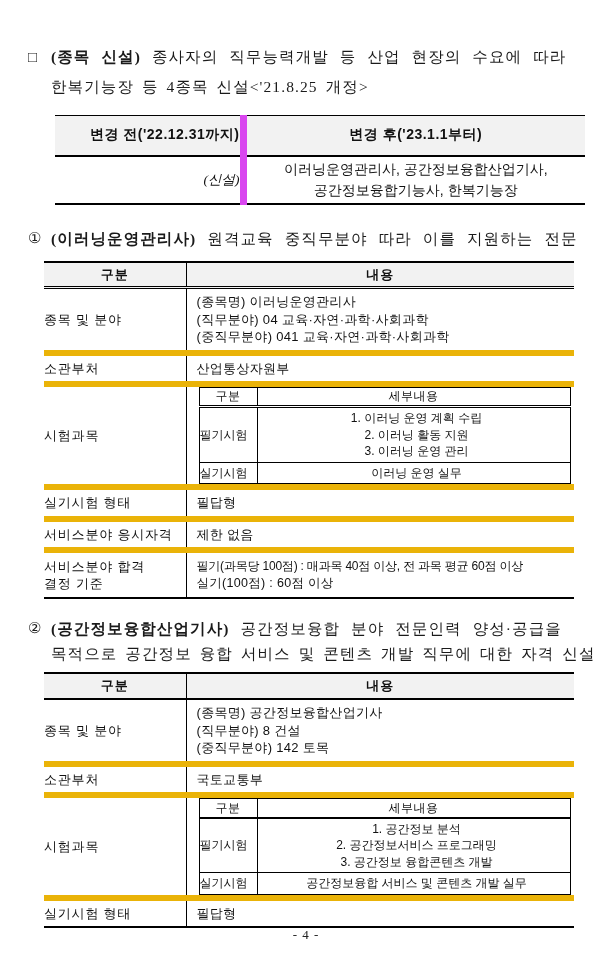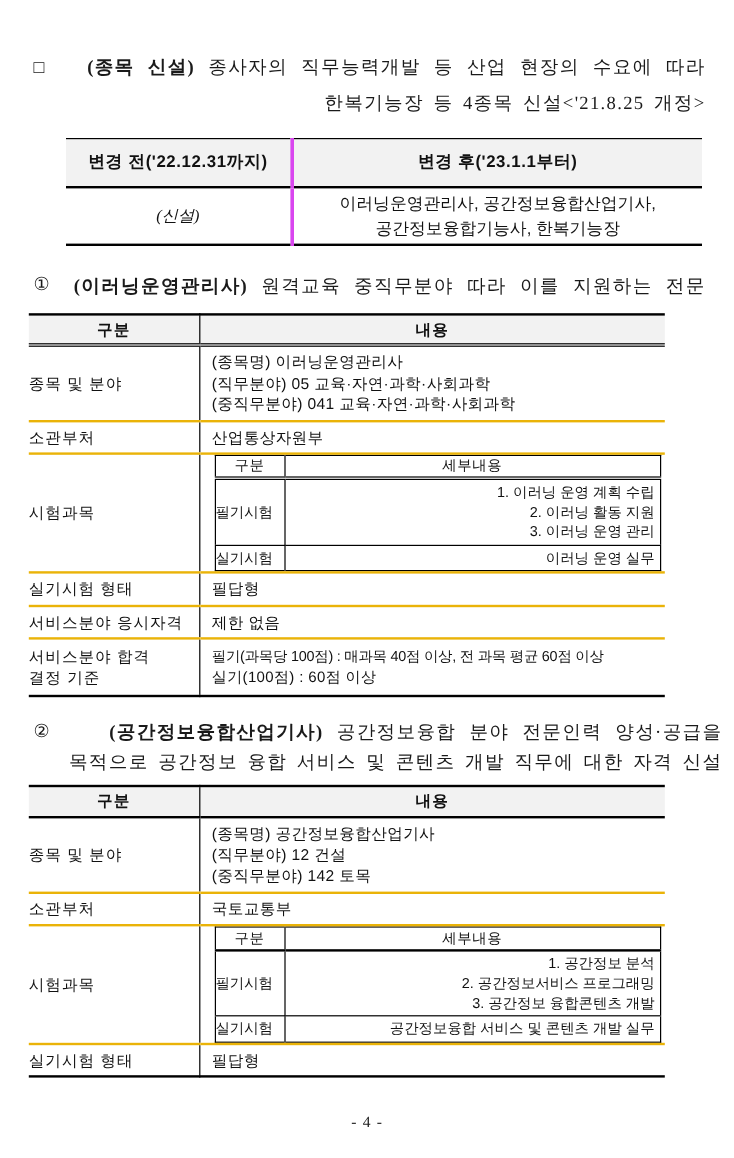--- a/index.html
+++ b/index.html
@@ -21,21 +21,21 @@
     font-size: 15.5px;
     line-height: 25px;
     color: #1a1a1a;
   }
   .intro-block { margin: 42px 24px 0 28px; line-height: 30px; }
   .marker {
     width: 23px;
     flex: 0 0 23px;
     font-size: 15px;
   }
-  .hlines { flex: 1 1 auto; text-align: right; }
+  .hlines { flex: 1 1 auto; }
   .hlines .ln { letter-spacing: 1.1px; word-spacing: 6px; white-space: nowrap; }
   .hlines .ln2 { letter-spacing: 1.1px; word-spacing: 3px; }
   .hlines b { font-weight: 700; }
 
   
   table { border-collapse: collapse; table-layout: fixed; }
   .t1 {
     width: 530px;
     margin: 13px 0 0 55px;
     border-top: 1.5px solid #000;
@@ -43,46 +43,46 @@
     font-size: 14px;
   }
   .t1 col.c1 { width: 188px; }
   .t1 th {
     background: #f2f2f2;
     font-weight: 700;
     height: 40px;
     text-align: center;
     letter-spacing: 0.5px;
   }
-  .t1 th:first-child, .t1 td:first-child { border-right: 3px solid #d946ef; }
+  .t1 th:first-child, .t1 td:first-child { border-right: 7px solid #d946ef; text-align: right; }
   .t1 th { border-bottom: 2px solid #000; }
   .t1 td { height: 48px; text-align: center; vertical-align: middle; line-height: 21px; }
   .t1 .newly { font-style: italic; font-family: "Liberation Serif", serif; font-size: 13.5px; }
 
   
   .spec {
     width: 530px;
-    margin-left: 24px;
+    margin-left: 44px;
     border-top: 2px solid #000;
     border-bottom: 2px solid #000;
     font-size: 13px;
     line-height: 17.5px;
   }
   .spec col.c1 { width: 142px; }
   .spec th {
     background: #f2f2f2;
     font-weight: 700;
     height: 26px;
     text-align: center;
     letter-spacing: 1px;
   }
   .spec.dbl th { border-bottom: 3px double #000; }
   .spec.sgl th { border-bottom: 2px solid #000; }
   .spec th:first-child, .spec td:first-child { border-right: 1px solid #000; }
-  .spec td { border-bottom: 2px solid #eab308; vertical-align: middle; }
+  .spec td { border-bottom: 6px solid #eab308; vertical-align: middle; }
   .spec tr:last-child td { border-bottom: none; }
   .spec td.lbl { text-align: left; letter-spacing: 0.8px; }
   .spec td.val { text-align: left; padding: 4px 6px 4px 10px; letter-spacing: 0.3px; }
   .spec td.nest-cell { padding: 0; }
 
   .h55 { height: 55px; } .h27 { height: 27px; } .h92 { height: 92px; }
   .h24 { height: 24px; } .h23 { height: 23px; } .h48 { height: 48px; }
   .h57 { height: 57px; } .h95 { height: 95px; } .h25 { height: 25px; }
 
   .squeeze .ln1 { font-size: 12px; letter-spacing: -0.2px; white-space: nowrap; }
@@ -102,21 +102,21 @@
     border-bottom: 1px solid #000;
     height: 19px;
     text-align: center;
     background: #ffffff;
     letter-spacing: 0.5px;
   }
   .nested th:first-child, .nested td:first-child { border-right: 1px solid #000; }
   .nested td { border-bottom: 1px solid #000; vertical-align: middle; }
   .nested tr:last-child td { border-bottom: none; }
   .nested td.nlbl { height: 19px; }
-  .nested td.nval { text-align: right; padding: 2px 4px 2px 10px; }
+  .nested td.nval { text-align: center; padding: 2px 4px 2px 10px; }
   .nested td.nwrit { height: 53px; }
 
   .sec-gap1 { margin: 21px 24px 0 28px; }
   .tbl-gap1 { margin-top: 10px; }
   .sec-gap2 { margin: 17px 10px 0 28px; }
   .tbl-gap2 { margin-top: 6px; }
 
   
   .footer {
     position: absolute;
@@ -180,21 +180,21 @@
       <tr>
         <th>구분</th>
         <th>내용</th>
       </tr>
     </thead>
     <tbody>
       <tr>
         <td class="lbl h55">종목 및 분야</td>
         <td class="val">
           <div>(종목명) 이러닝운영관리사</div>
-          <div>(직무분야) 05 교육·자연·과학·사회과학</div>
+          <div>(직무분야) 04 교육·자연·과학·사회과학</div>
           <div>(중직무분야) 041 교육·자연·과학·사회과학</div>
         </td>
       </tr>
       <tr>
         <td class="lbl h27">소관부처</td>
         <td class="val">산업통상자원부</td>
       </tr>
       <tr>
         <td class="lbl h92">시험과목</td>
         <td class="nest-cell">
@@ -264,21 +264,21 @@
       <tr>
         <th>구분</th>
         <th>내용</th>
       </tr>
     </thead>
     <tbody>
       <tr>
         <td class="lbl h57">종목 및 분야</td>
         <td class="val">
           <div>(종목명) 공간정보융합산업기사</div>
-          <div>(직무분야) 12 건설</div>
+          <div>(직무분야) 8 건설</div>
           <div>(중직무분야) 142 토목</div>
         </td>
       </tr>
       <tr>
         <td class="lbl h24">소관부처</td>
         <td class="val">국토교통부</td>
       </tr>
       <tr>
         <td class="lbl h95">시험과목</td>
         <td class="nest-cell">

